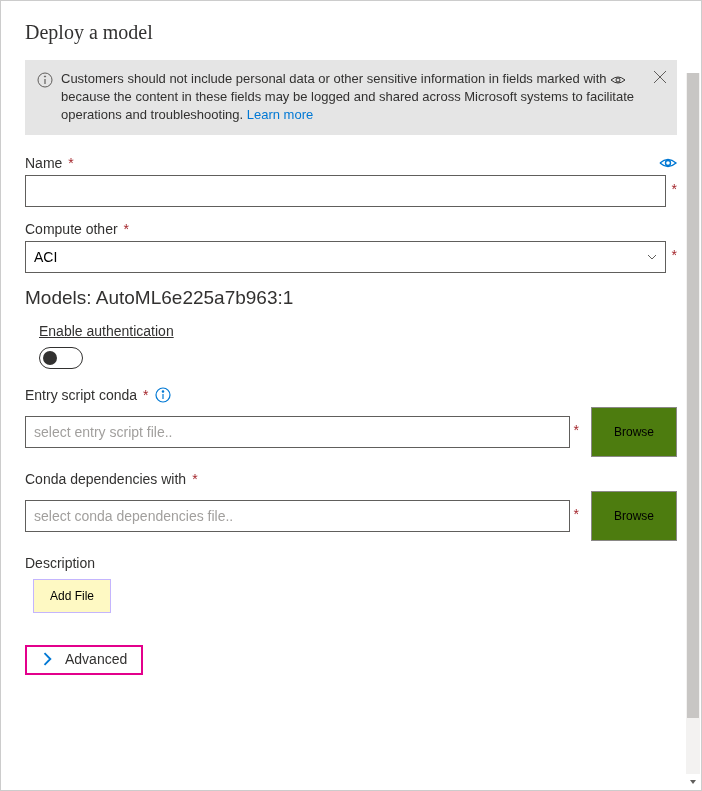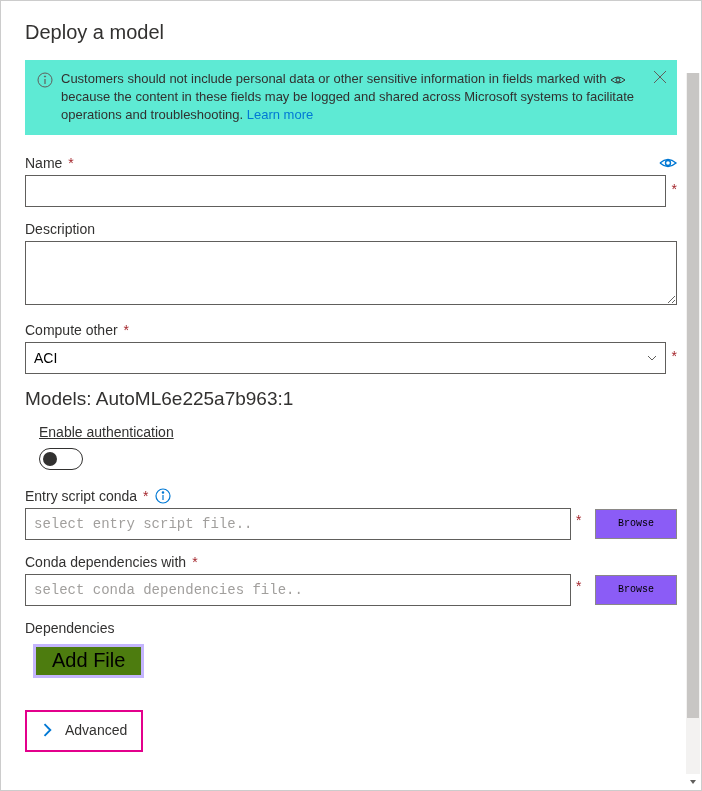--- a/index.html
+++ b/index.html
@@ -21,26 +21,27 @@
     .panel {
       padding: 20px 24px 12px 24px;
       height: 100%;
       overflow-y: auto;
     }
     .title {
       font-size: 20px;
       font-weight: 400;
       margin-bottom: 16px;
       color: #323130;
+      font-family: Liberation Serif, serif;
     }
     .scroll-content {
       position: relative;
     }
     .info-banner {
-      background: #5eead4;
+      background: #e5e5e5;
       padding: 10px 36px 10px 12px;
       display: flex;
       align-items: flex-start;
       gap: 8px;
       position: relative;
       margin-bottom: 20px;
     }
     .info-icon {
       flex-shrink: 0;
       width: 16px;
@@ -173,52 +174,51 @@
       top: 3px;
       width: 14px;
       height: 14px;
       background: #323130;
       border-radius: 50%;
     }
     .file-row {
       display: flex;
       gap: 12px;
       align-items: center;
-      font-family: Liberation Mono, monospace;
     }
     .file-input-wrapper {
       flex: 1;
       display: flex;
       align-items: flex-start;
     }
     .browse-btn {
-      height: 30px;
+      height: 50px;
       padding: 0 22px;
       border: 1px solid #8a8886;
-      background: #8b5cf6;
-      font-size: 10px;
+      background: #4d7c0f;
+      font-size: 12px;
       cursor: pointer;
       font-family: inherit;
     }
     .add-file-btn {
       height: 34px;
       padding: 0 16px;
-      border: 3px solid #c4b5fd;
-      background: #4d7c0f;
-      font-size: 20px;
+      border: 1px solid #c4b5fd;
+      background: #fef9c3;
+      font-size: 12px;
       cursor: pointer;
       margin-top: 4px;
       margin-left: 8px;
       font-family: inherit;
     }
     .advanced-section {
       margin-top: 18px;
       border: 2px solid #e3008c;
       display: inline-block;
-      padding: 10px 14px;
+      padding: 4px 14px;
     }
     .advanced-toggle {
       display: inline-flex;
       align-items: center;
       gap: 10px;
       cursor: pointer;
       color: #323130;
       font-size: 14px;
     }
     .advanced-chevron {
@@ -294,26 +294,20 @@
           <circle cx="9" cy="7" r="2.5"></circle>
         </svg>
       </div>
       <div class="input-row">
         <input type="text" class="text-input" value="" style="">
         <span class="trailing-asterisk">*</span>
       </div>
     </div>
 
     
-    <div class="field-group">
-      <div class="label-row">
-        <span class="label">Description</span>
-      </div>
-      <textarea class="text-input" style=""></textarea>
-    </div>
 
     
     <div class="field-group">
       <div class="label-row">
         <span class="label">
           <span>Compute other</span>
           <span class="required">*</span>
         </span>
       </div>
       <div class="input-row">
@@ -378,21 +372,21 @@
           <input type="text" class="text-input" placeholder="select conda dependencies file.." style="">
           <span class="trailing-asterisk">*</span>
         </div>
         <button class="browse-btn">Browse</button>
       </div>
     </div>
 
     
     <div class="field-group">
       <div class="label-row">
-        <span class="label">Dependencies</span>
+        <span class="label">Description</span>
       </div>
       <button class="add-file-btn">Add File</button>
     </div>
 
     
     <div class="advanced-section">
       <div class="advanced-toggle">
         <svg class="advanced-chevron" viewBox="0 0 12 12" fill="none" stroke="#0078d4" stroke-width="1.6">
           <polyline points="3,1 8,6 3,11"></polyline>
         </svg>

